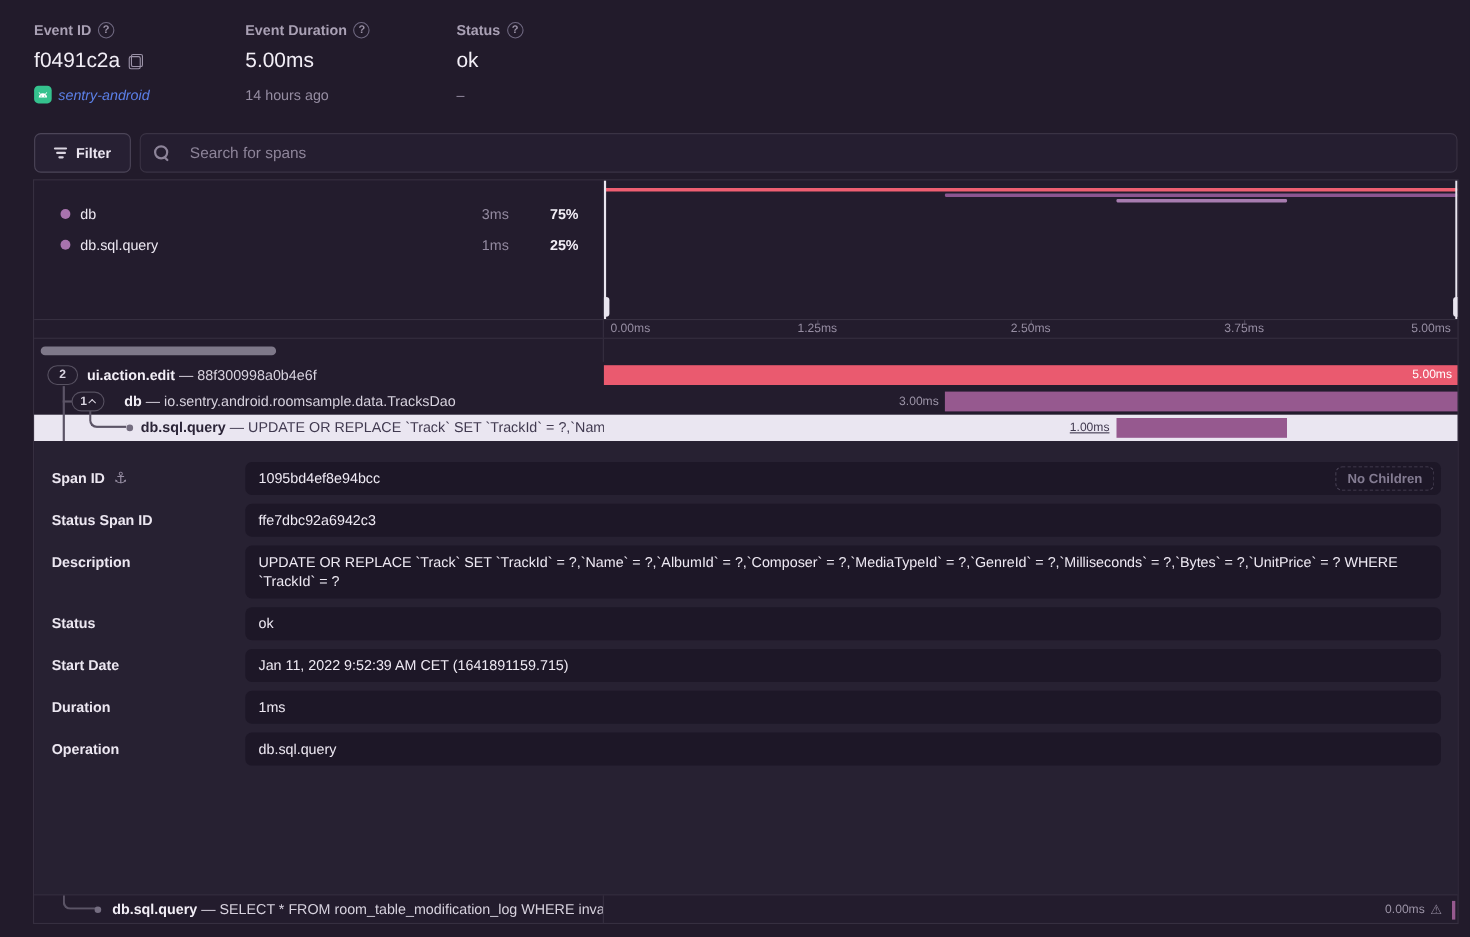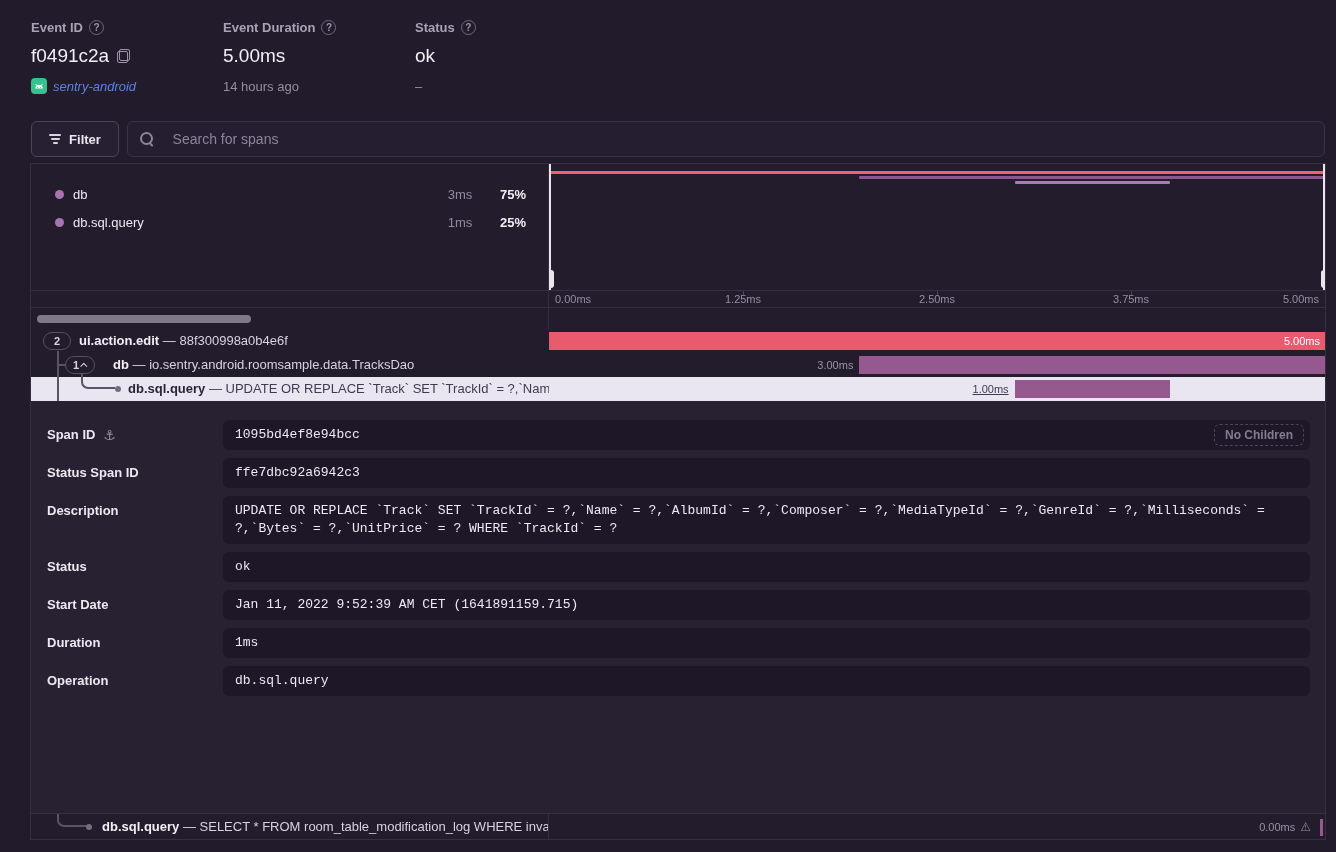--- a/index.html
+++ b/index.html
@@ -43,21 +43,21 @@
   
   .panel { position:absolute; left:30px; top:163px; width:1296px; height:677px; border:1px solid var(--panel-border,#362f40); background:var(--panel,#231c2d); }
   .lcol { width:518px; border-right:1px solid var(--panel-border,#362f40); position:relative; flex:none; }
   .rcol { flex:1; position:relative; }
 
   .top-row { display:flex; height:126px; }
   .legend-item { display:flex; align-items:center; height:28px; padding:0 22px 0 24px; font-size:13px; cursor:pointer; }
   .legend-item:first-child { margin-top:16px; }
   .legend-dot { width:9px; height:9px; border-radius:50%; background:#a873ae; margin-right:9px; }
   .legend-op { flex:1; color:#eee9f3; }
-  .legend-ms { width:44px; text-align:center; color:#938aa0; }
+  .legend-ms { width:44px; text-align:left; color:#938aa0; }
   .legend-pct { width:44px; text-align:right; font-weight:700; color:#f2eef6; }
 
   .minimap { height:100%; position:relative; overflow:hidden; }
   .mini-line { position:absolute; height:3px; border-radius:1px; }
   .mini-handle { position:absolute; top:0; bottom:0; width:2px; background:#e9e5ef; z-index:3; }
   .mini-handle .grip { position:absolute; bottom:2px; left:-2.5px; width:7px; height:18px; border-radius:3px; background:#e9e5ef; }
   .mini-handle.left { left:0; } .mini-handle.right { right:0; }
 
   .axis-row { display:flex; height:17px; border-top:1px solid var(--panel-border,#362f40); }
   .axis { position:relative; font-size:11px; color:#968da2; }
@@ -86,21 +86,21 @@
   .bar-label { position:absolute; top:0; height:24px; line-height:24px; font-size:11px; }
   .bar-label.inside { right:5px; color:#fff; text-align:right; width:100%; }
   .bar-label.before { text-align:right; color:#9b93a6; }
   .span-row.selected .bar-label.before { color:#413a50; }
 
   
   .details { height:412px; background:var(--details-bg,#272132); padding:19px 15px 0 16px; position:relative; }
   .detail-row { display:flex; align-items:flex-start; margin-bottom:8px; position:relative; }
   .detail-label { width:176px; flex:none; font-size:13px; font-weight:700; color:#ece7f1; line-height:30px; display:flex; align-items:center; gap:8px; }
   .anchor-icon { color:#968da2; font-size:14px; font-family:"DejaVu Sans",sans-serif; cursor:pointer; }
-  .detail-value { flex:1; background:var(--box-bg,#1d1727); border-radius:6px; font-family:Liberation Mono, monospace; font-size:13px; line-height:18px; color:#eee9f3; padding:6px 12px; min-height:30px; }
+  .detail-value { flex:1; background:var(--box-bg,#1d1727); border-radius:6px; font-family:Liberation Sans, sans-serif; font-size:13px; line-height:18px; color:#eee9f3; padding:6px 12px; min-height:30px; }
   .row-btn { position:absolute; right:6px; top:4px; font-size:12px; font-weight:700; border-radius:6px; padding:3px 10px; background:transparent; cursor:pointer; font-family:"Liberation Sans",sans-serif; }
   .row-btn.ghost { border:1px dashed #4c4558; color:#847c92; }
   .row-btn.solid { border:1px solid #655e72; color:#fff; }
 
   
   .bottom-row { height:27px; border-top:1px solid var(--panel-border,#362f40); display:flex; position:relative; cursor:pointer; }
   .bottom-row .row-left { display:flex; align-items:center; border-right:1px solid var(--panel-border,#362f40); }
   .bottom-row .row-title { top:4px; }
   .bottom-right { flex:1; position:relative; display:flex; align-items:center; justify-content:flex-end; padding-right:14px; gap:5px; font-size:11px; color:#9b93a6; }
   .warn-icon { font-family:"DejaVu Sans",sans-serif; font-size:12px; color:#968da2; }

